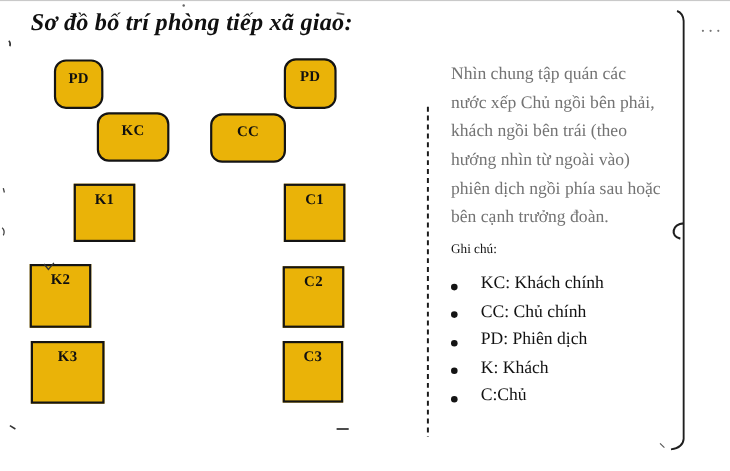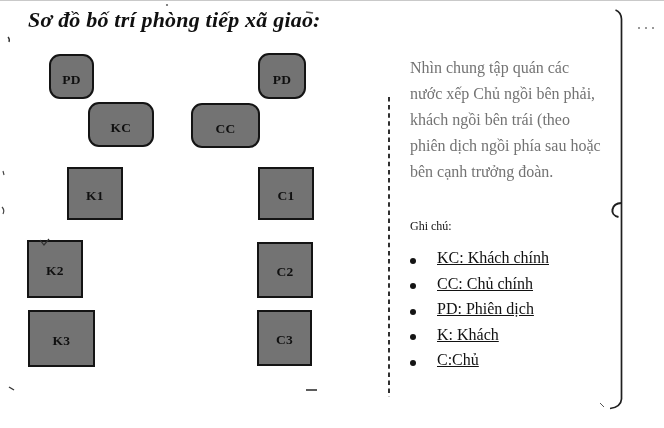--- a/index.html
+++ b/index.html
@@ -15,22 +15,22 @@
   .title{
     position:absolute;left:28px;top:6px;margin:0;
     font-family:"Liberation Serif", serif;
     font-size:22px;font-weight:bold;font-style:italic;
     letter-spacing:.2px;color:#101010;
   }
   
   .seat{
     position:absolute;
     border:2.4px solid #141414;
-    background:#737373;
-    display:flex;justify-content:center;align-items:center;
+    background:#eab308;
+    display:flex;justify-content:center;align-items:flex-start;
     box-sizing:border-box;
   }
   .seat.rounded{border-radius:11px;}
   .seat .lbl{
     font-family:"Liberation Serif", serif;
     font-weight:bold;font-size:13.5px;color:#101010;
     margin-top:4px;letter-spacing:.3px;
   }
   .seat.rounded .lbl{margin-top:7px;}
   .pd-left {left:49px; top:53px; width:45px;height:45px;}
@@ -51,21 +51,21 @@
   .note .ln{white-space:nowrap;}
   .legend-heading{
     position:absolute;left:410px;top:218px;
     font-size:12px;color:#121212;
   }
   .legend{
     position:absolute;left:410px;top:248px;width:240px;
   }
   .legend .item{
     display:flex;align-items:baseline;
-    height:25.5px;font-size:16px;color:#121212;text-decoration:underline;
+    height:25.5px;font-size:16px;color:#121212;
   }
   .legend .dot{
     width:6px;height:6px;border-radius:50%;
     background:#141414;flex:0 0 6px;
     align-self:center;margin-top:-2px;
   }
   .legend .txt{margin-left:21px;white-space:nowrap;}
   
   .artifacts{position:absolute;left:0;top:0;pointer-events:none;}
 </style>
@@ -106,20 +106,21 @@
     </div>
     <div class="seat c3">
       <span class="lbl">C3</span>
     </div>
   </div>
 
   <div class="note">
     <div class="ln">Nhìn chung tập quán các</div>
     <div class="ln">nước xếp Chủ ngồi bên phải,</div>
     <div class="ln">khách ngồi bên trái (theo</div>
+    <div class="ln">hướng nhìn từ ngoài vào)</div>
     <div class="ln">phiên dịch ngồi phía sau hoặc</div>
     <div class="ln">bên cạnh trưởng đoàn.</div>
   </div>
 
   <div class="legend-heading">Ghi chú:</div>
   <div class="legend">
     <div class="item">
       <span class="dot"></span>
       <span class="txt">KC: Khách chính</span>
     </div>

